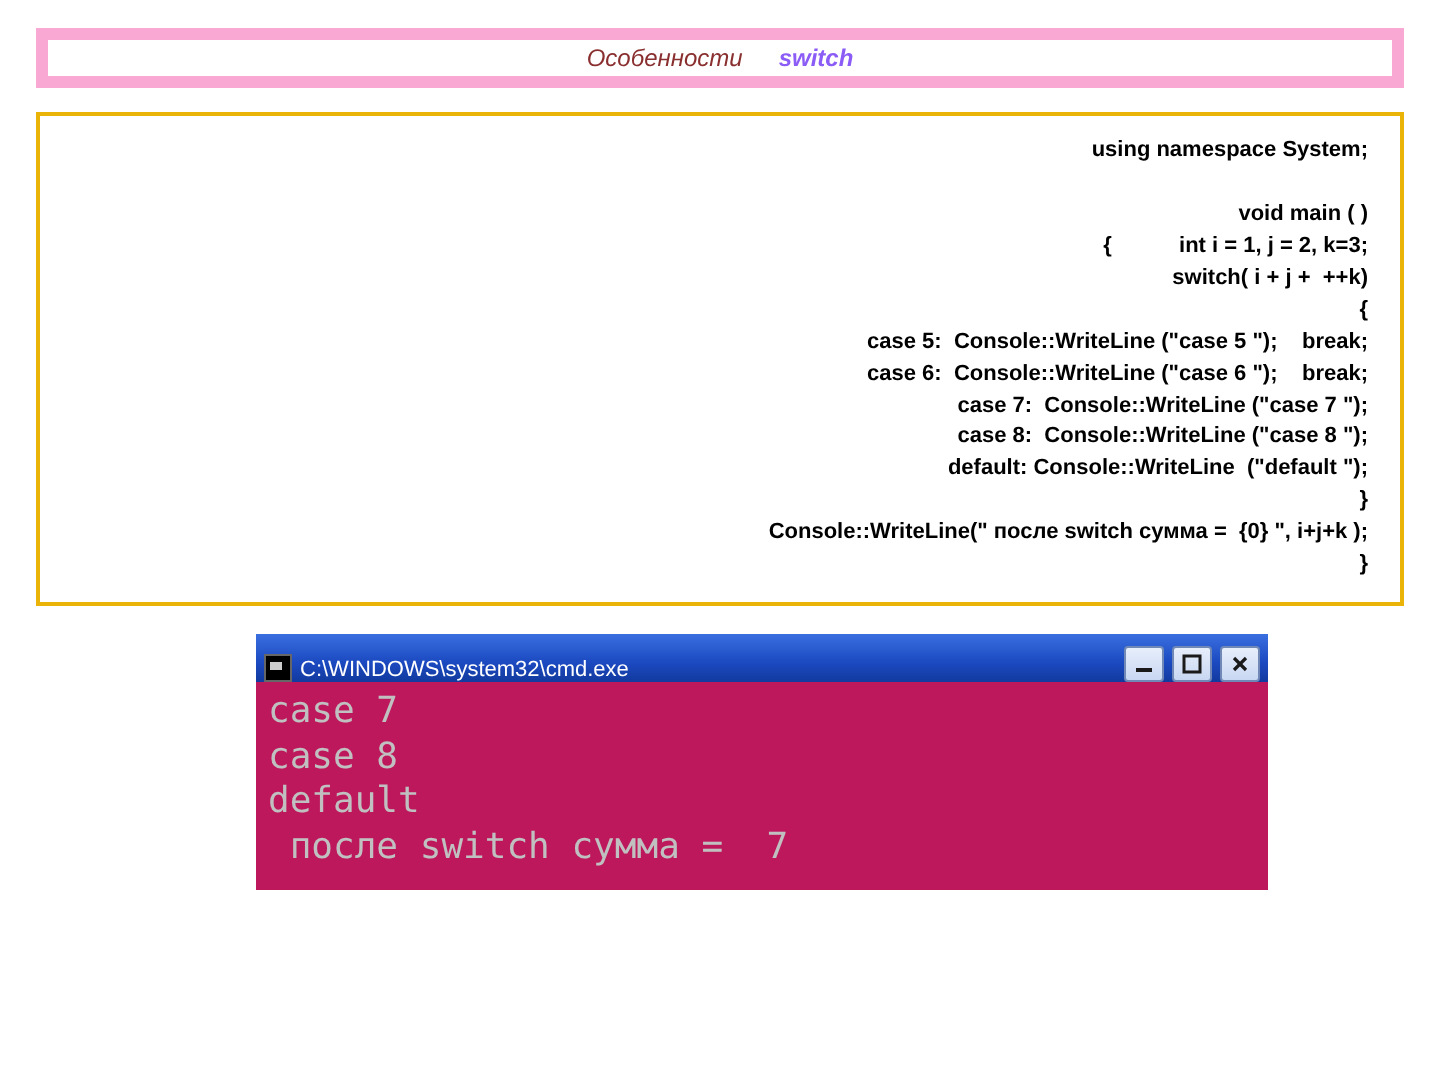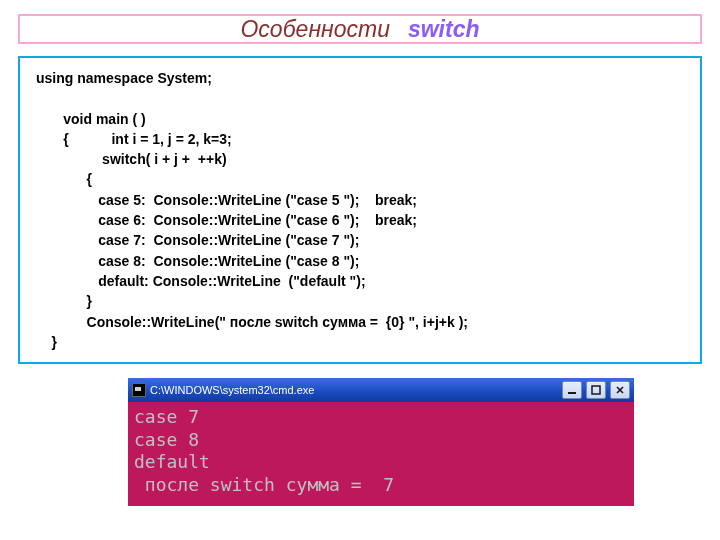--- a/index.html
+++ b/index.html
@@ -6,57 +6,58 @@
   body {
     margin: 0;
     padding: 14px 18px;
     width: 720px;
     height: 540px;
     font-family: Arial, "Helvetica Neue", sans-serif;
     background: #ffffff;
     color: #000;
   }
   .title-box {
-    border: 2px solid #f9a8d4;
+    border: 6px solid #f9a8d4;
     height: 30px;
     display: flex;
     align-items: center;
     justify-content: center;
-    font-size: 23px;
+    font-size: 12px;
     margin-bottom: 12px;
   }
   .title-left {
     font-style: italic;
     color: #8a2f2f;
     margin-right: 18px;
   }
   .title-right {
     font-style: italic;
     font-weight: 700;
     color: #8b5cf6;
   }
   .code-box {
-    border: 2px solid #0ea5e9;
+    border: 2px solid #eab308;
     padding: 10px 16px 10px 16px;
     font-weight: 700;
-    font-size: 14px;
+    font-size: 11px;
     line-height: 1.45;
     white-space: pre;
     font-family: Arial, sans-serif;
+    text-align: right;
   }
   .console-wrap {
     margin-top: 14px;
     margin-left: 110px;
     width: 506px;
   }
   .cw-titlebar {
     height: 24px;
     background: linear-gradient(#3a6fe0, #1b49c0 60%, #123a9e);
     display: flex;
-    align-items: center;
+    align-items: flex-end;
     padding: 0 4px;
     gap: 4px;
   }
   .cw-icon {
     width: 14px; height: 14px;
     background: #000; border: 1px solid #666;
     display: inline-block;
     position: relative;
   }
   .cw-icon::after{

